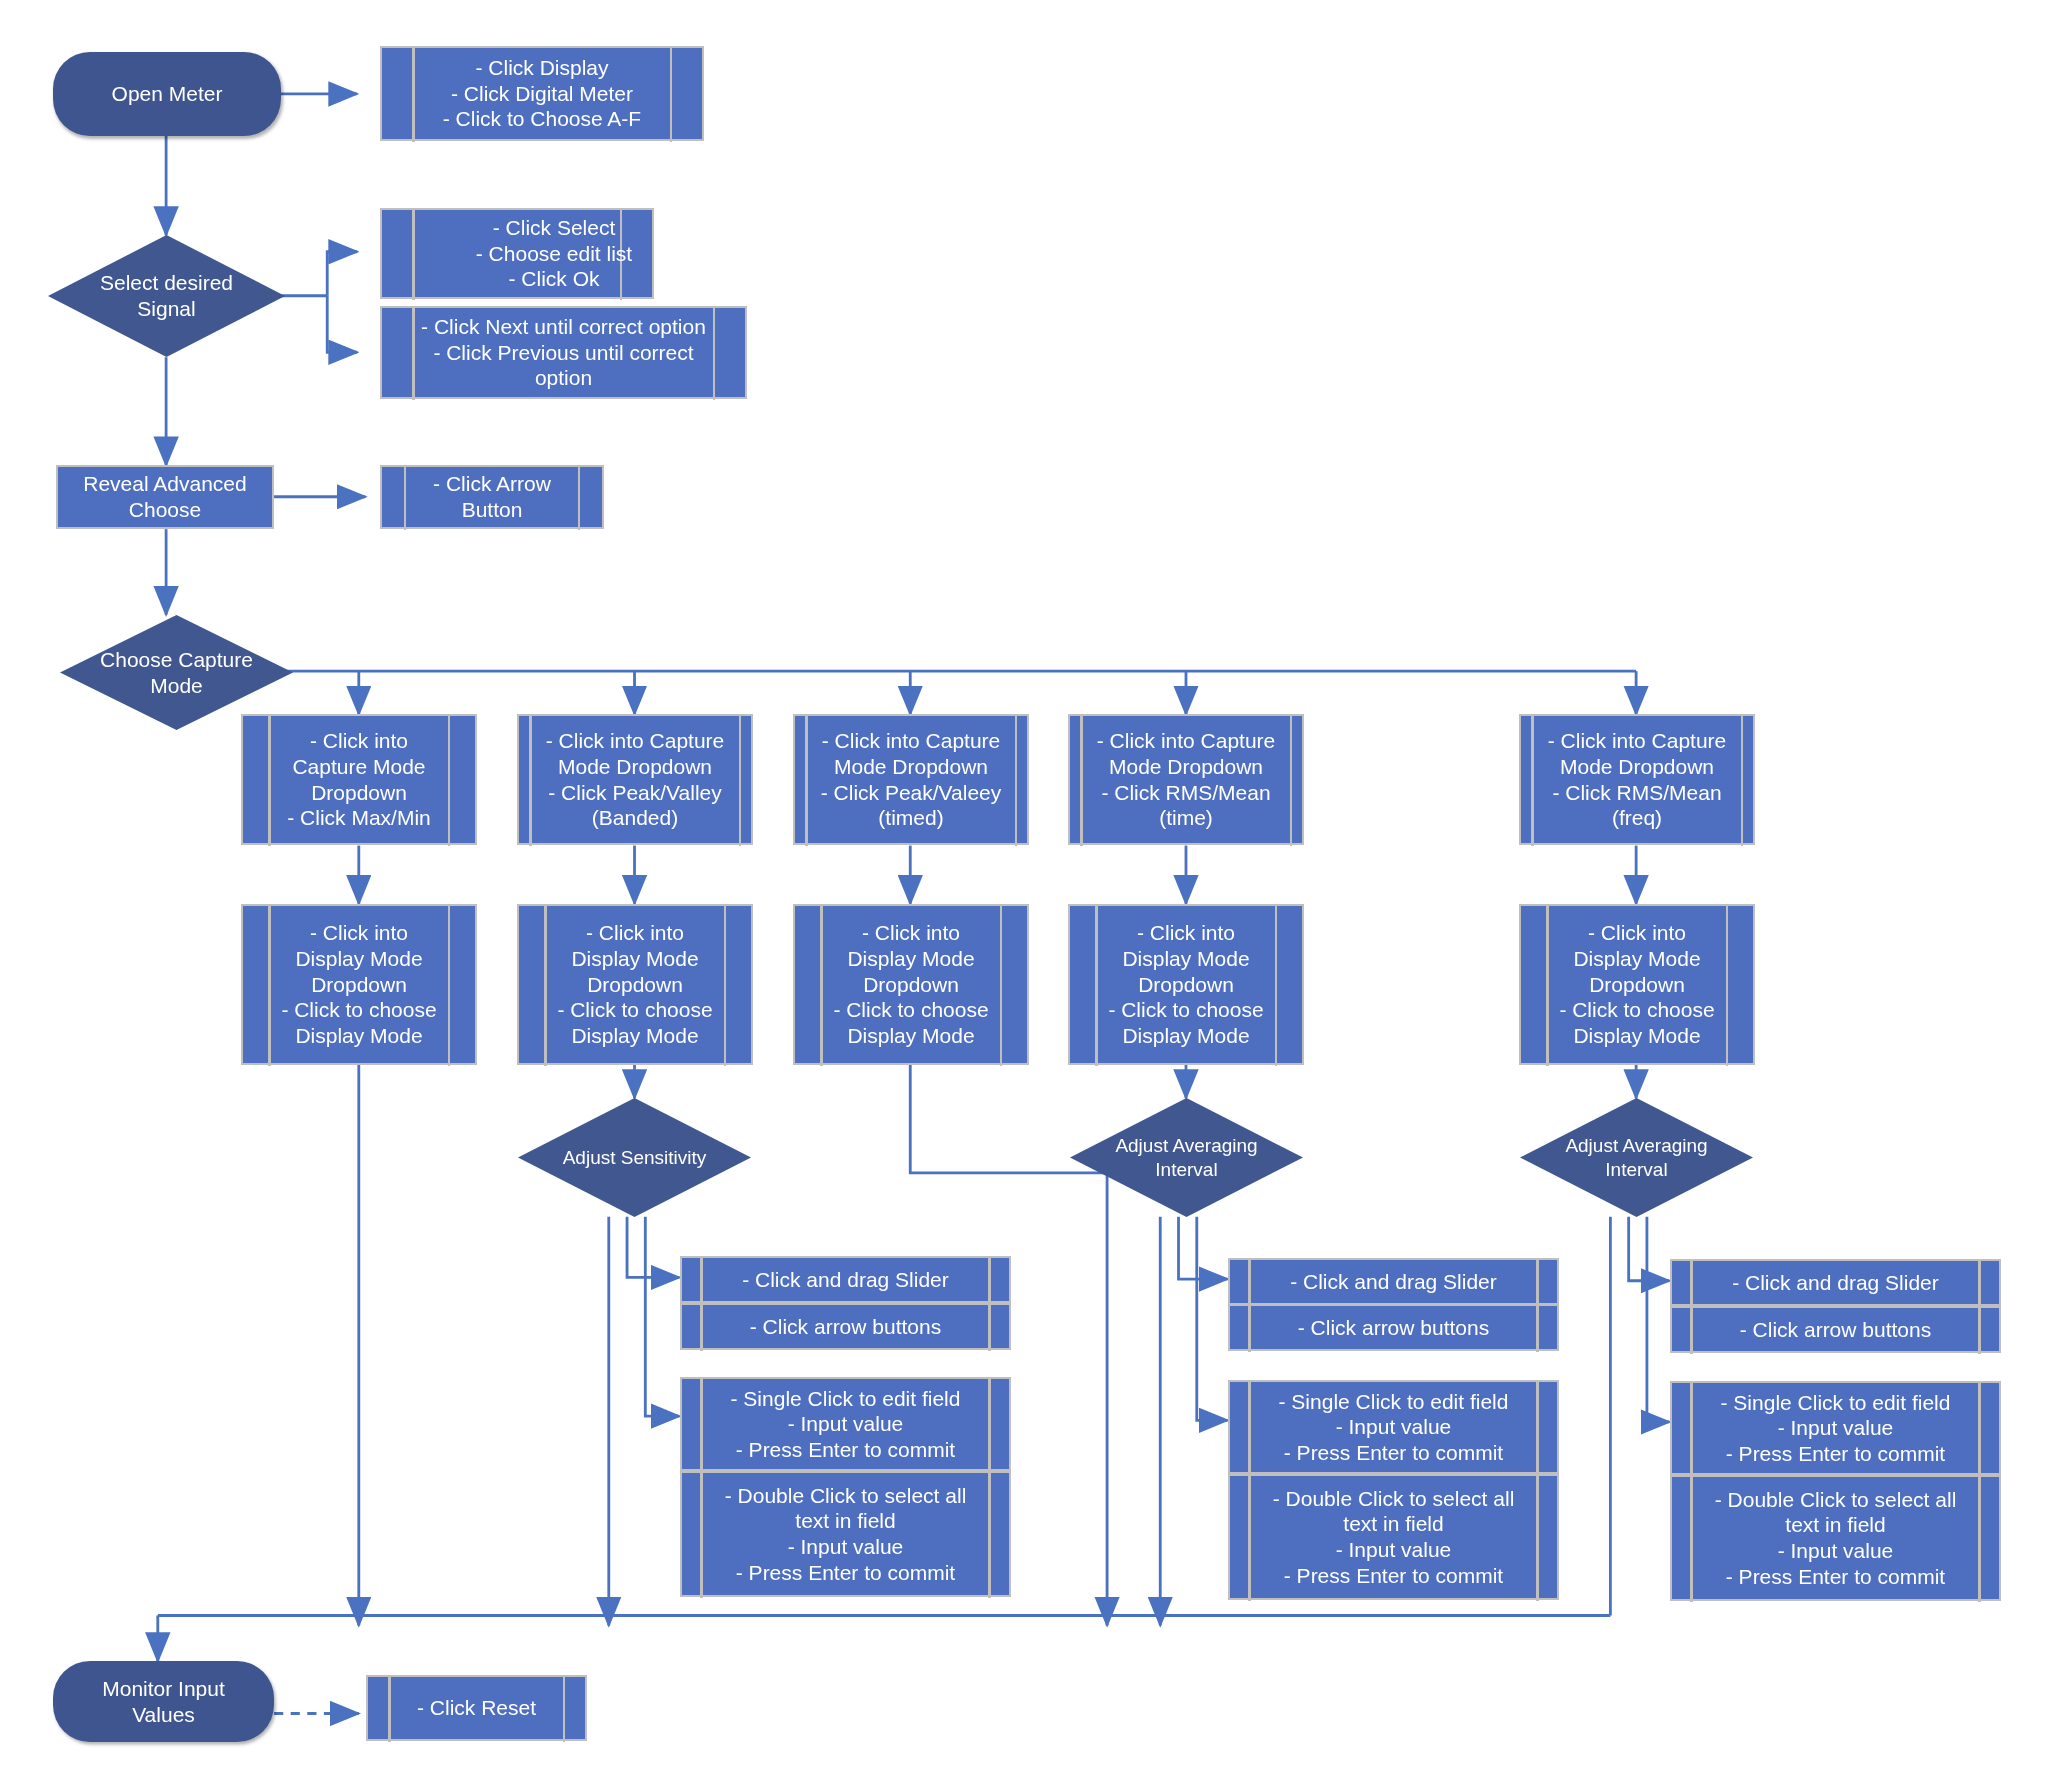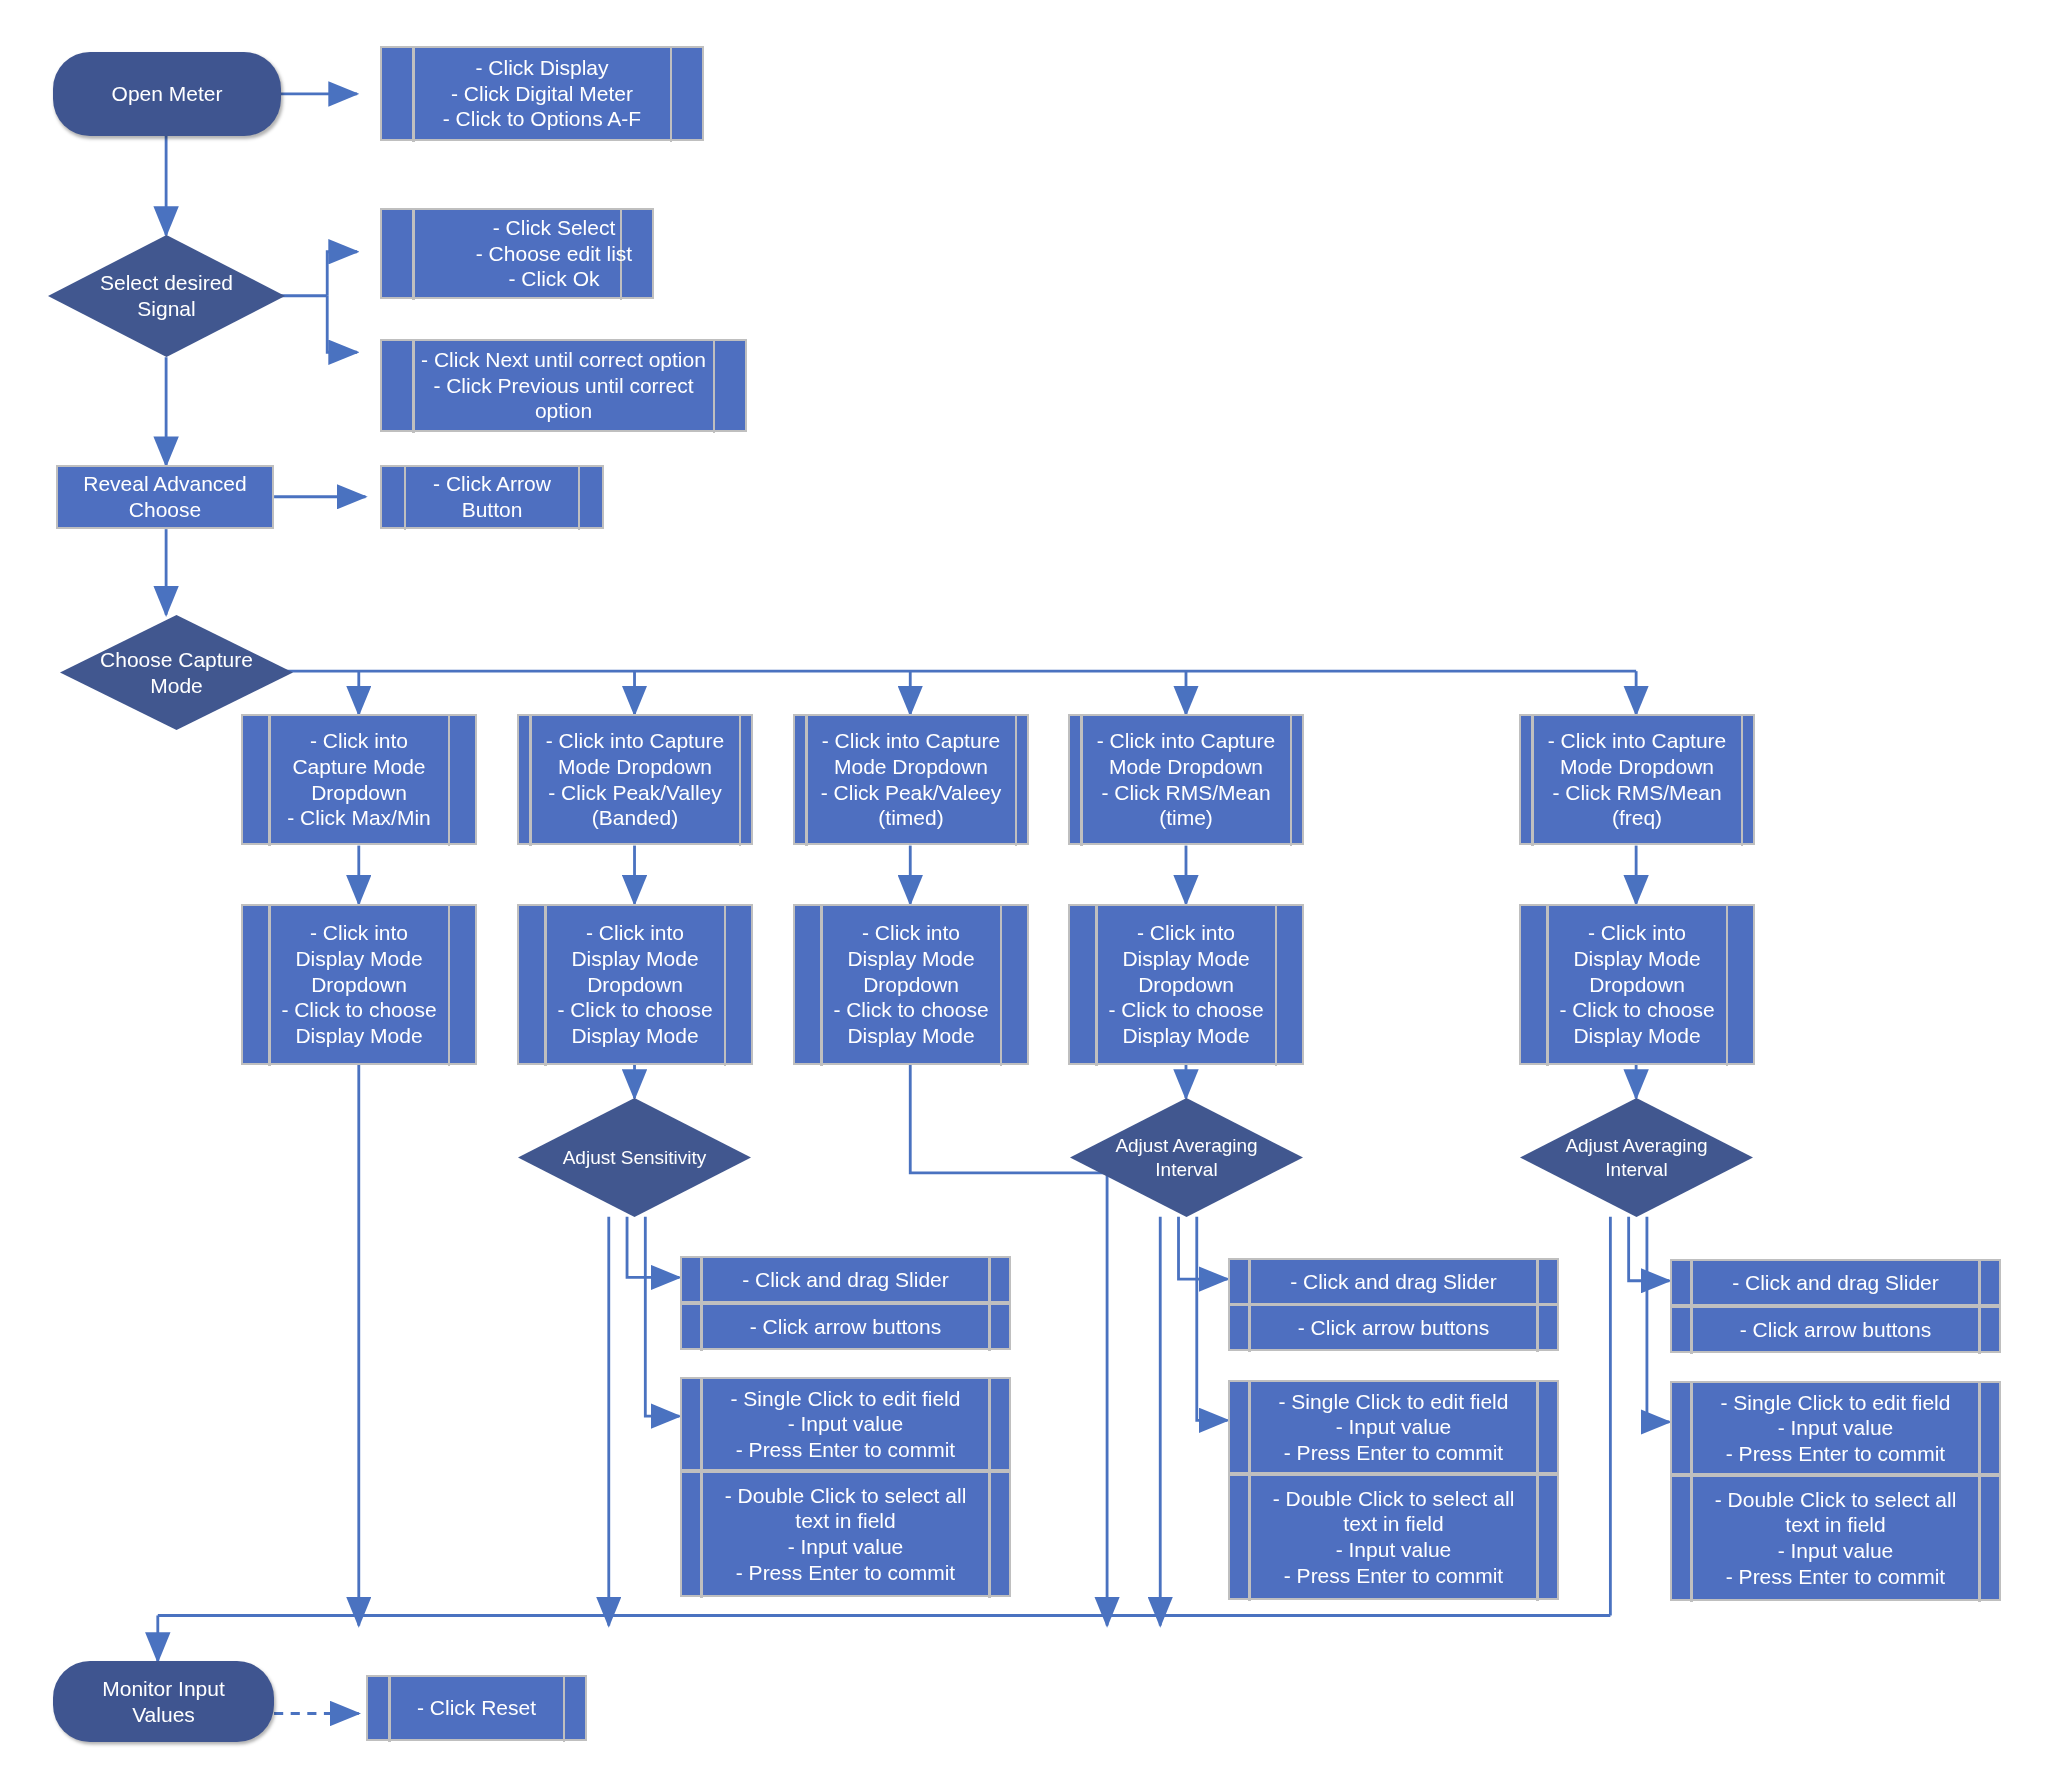--- a/index.html
+++ b/index.html
@@ -102,38 +102,38 @@
   </svg>
 
   <div class="node term" style="left:53px;top:52px;width:228px;height:84px;">
     <span>Open Meter</span>
   </div>
 
   <div class="node proc" style="left:380px;top:46px;width:324px;height:95px;">
     <i class="cellL"></i><i class="cellR"></i>
     <span class="txt">- Click Display
 - Click Digital Meter
-- Click to Options A-F</span>
+- Click to Choose A-F</span>
   </div>
 
   <div class="diamond" style="left:48px;top:235px;width:237px;height:122px;">
     <div class="dshape"></div>
     <div class="dlabel">Select desired
 Signal</div>
   </div>
 
   <div class="node proc" style="left:380px;top:208px;width:274px;height:91px;">
     <i class="cellL"></i><i class="cellR"></i>
     <span class="txt"></span>
     <span class="txt" style="position:absolute;left:0;">- Click Select
 - Choose edit list
 - Click Ok</span>
   </div>
 
-  <div class="node proc" style="left:380px;top:306px;width:367px;height:93px;margin-top:33px;">
+  <div class="node proc" style="left:380px;top:306px;width:367px;height:93px;">
     <i class="cellL"></i><i class="cellR"></i>
     <span class="txt">- Click Next until correct option
 - Click Previous until correct
 option</span>
   </div>
 
   <div class="node proc" style="left:56px;top:465px;width:218px;height:64px;">
     <span class="txt" style="padding:0 8.3px;">Reveal Advanced
 Choose</span>
   </div>

